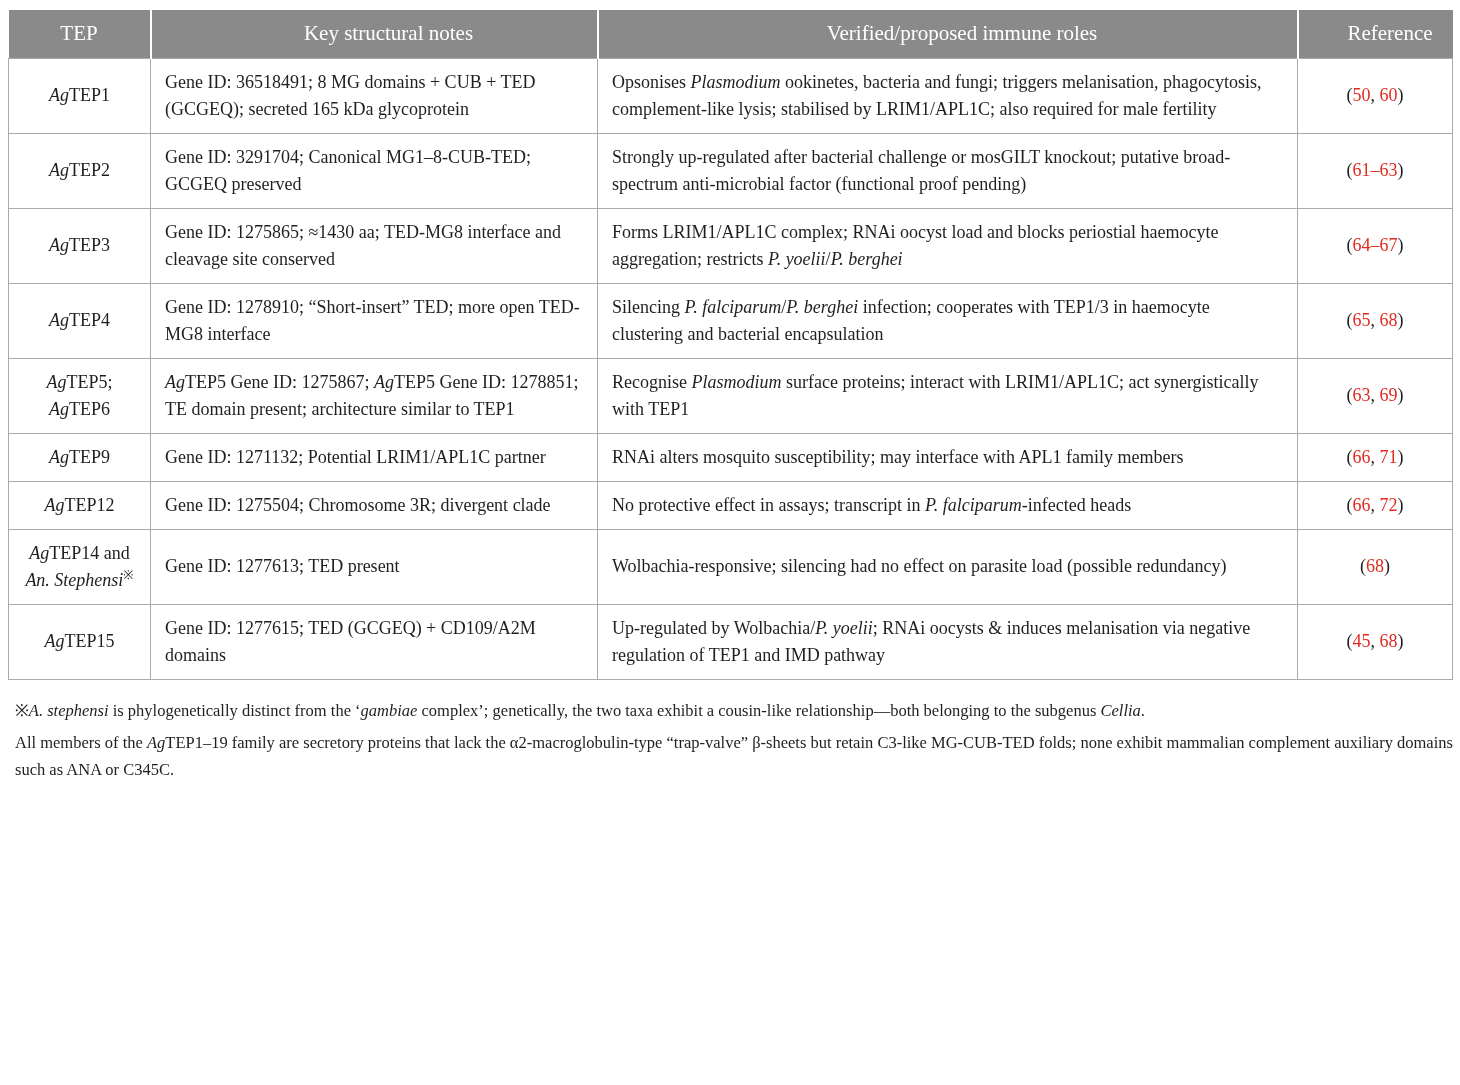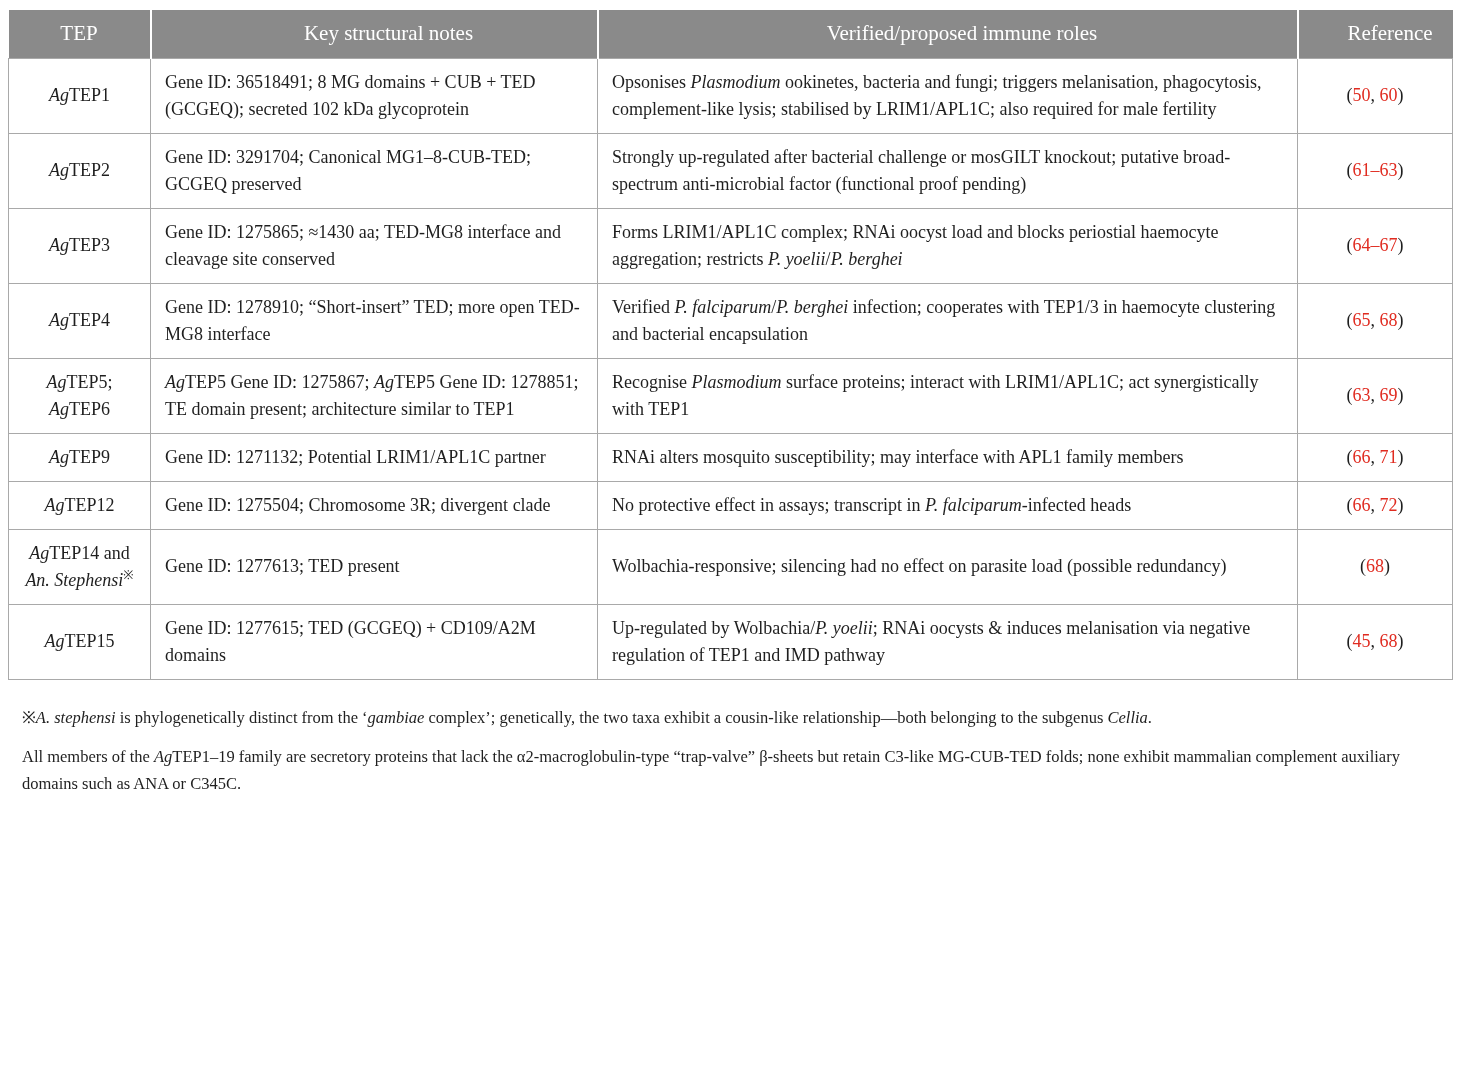--- a/index.html
+++ b/index.html
@@ -36,21 +36,21 @@
   }
   td.tep{ text-align:center; padding:10px 8px; }
   td.ref{ text-align:center; white-space:nowrap; }
   .it{ font-style:italic; }
   .cite{ color:var(--reference-red); }
   sup{ font-size:68%; line-height:0; }
   .footnotes{
     width:1452px; padding:12px 2px 0 2px;
     font-size:16.5px; line-height:27px;
   }
-  .footnotes p{ margin:12px; }
+  .footnotes p{ margin:5px; }
 </style>
 </head>
 <body>
 
 <div class="page">
   <table class="tep-table">
     <colgroup>
       <col class="c1">
         <col class="c2">
         <col class="c3">
@@ -60,40 +60,40 @@
       <tr>
         <th>TEP</th>
         <th>Key structural notes</th>
         <th>Verified/proposed immune roles</th>
         <th>Reference</th>
       </tr>
     </thead>
     <tbody>
         <tr>
     <td class="tep"><span class="it">Ag</span><span>TEP1</span></td>
-    <td class="notes"><span>Gene ID: 36518491; 8 MG domains + CUB + TED (GCGEQ); secreted 102 kDa glycoprotein</span></td>
+    <td class="notes"><span>Gene ID: 36518491; 8 MG domains + CUB + TED (GCGEQ); secreted 165 kDa glycoprotein</span></td>
     <td class="roles"><span>Opsonises </span><span class="it">Plasmodium</span><span> ookinetes, bacteria and fungi; triggers melanisation, phagocytosis, complement-like lysis; stabilised by LRIM1/APL1C; also required for male fertility</span></td>
     <td class="ref"><span>(</span><span class="cite">50</span><span>, </span><span class="cite">60</span><span>)</span></td>
   </tr>
         <tr>
     <td class="tep"><span class="it">Ag</span><span>TEP2</span></td>
     <td class="notes"><span>Gene ID: 3291704; Canonical MG1–8-CUB-TED; GCGEQ preserved</span></td>
     <td class="roles"><span>Strongly up-regulated after bacterial challenge or mosGILT knockout; putative broad-spectrum anti-microbial factor (functional proof pending)</span></td>
     <td class="ref"><span>(</span><span class="cite">61–63</span><span>)</span></td>
   </tr>
         <tr>
     <td class="tep"><span class="it">Ag</span><span>TEP3</span></td>
     <td class="notes"><span>Gene ID: 1275865; ≈1430 aa; TED-MG8 interface and cleavage site conserved</span></td>
     <td class="roles"><span>Forms LRIM1/APL1C complex; RNAi oocyst load and blocks periostial haemocyte aggregation; restricts </span><span class="it">P. yoelii</span><span>/</span><span class="it">P. berghei</span></td>
     <td class="ref"><span>(</span><span class="cite">64–67</span><span>)</span></td>
   </tr>
         <tr>
     <td class="tep"><span class="it">Ag</span><span>TEP4</span></td>
     <td class="notes"><span>Gene ID: 1278910; “Short-insert” TED; more open TED-MG8 interface</span></td>
-    <td class="roles"><span>Verified </span><span class="it">P. falciparum</span><span>/</span><span class="it">P. berghei</span><span> infection; cooperates with TEP1/3 in haemocyte clustering and bacterial encapsulation</span></td>
+    <td class="roles"><span>Silencing </span><span class="it">P. falciparum</span><span>/</span><span class="it">P. berghei</span><span> infection; cooperates with TEP1/3 in haemocyte clustering and bacterial encapsulation</span></td>
     <td class="ref"><span>(</span><span class="cite">65</span><span>, </span><span class="cite">68</span><span>)</span></td>
   </tr>
         <tr>
     <td class="tep"><span class="it">Ag</span><span>TEP5;</span><br><span class="it">Ag</span><span>TEP6</span></td>
     <td class="notes"><span class="it">Ag</span><span>TEP5 Gene ID: 1275867; </span><span class="it">Ag</span><span>TEP5 Gene ID: 1278851; TE domain present; architecture similar to TEP1</span></td>
     <td class="roles"><span>Recognise </span><span class="it">Plasmodium</span><span> surface proteins; interact with LRIM1/APL1C; act synergistically with TEP1</span></td>
     <td class="ref"><span>(</span><span class="cite">63</span><span>, </span><span class="cite">69</span><span>)</span></td>
   </tr>
         <tr>
     <td class="tep"><span class="it">Ag</span><span>TEP9</span></td>

